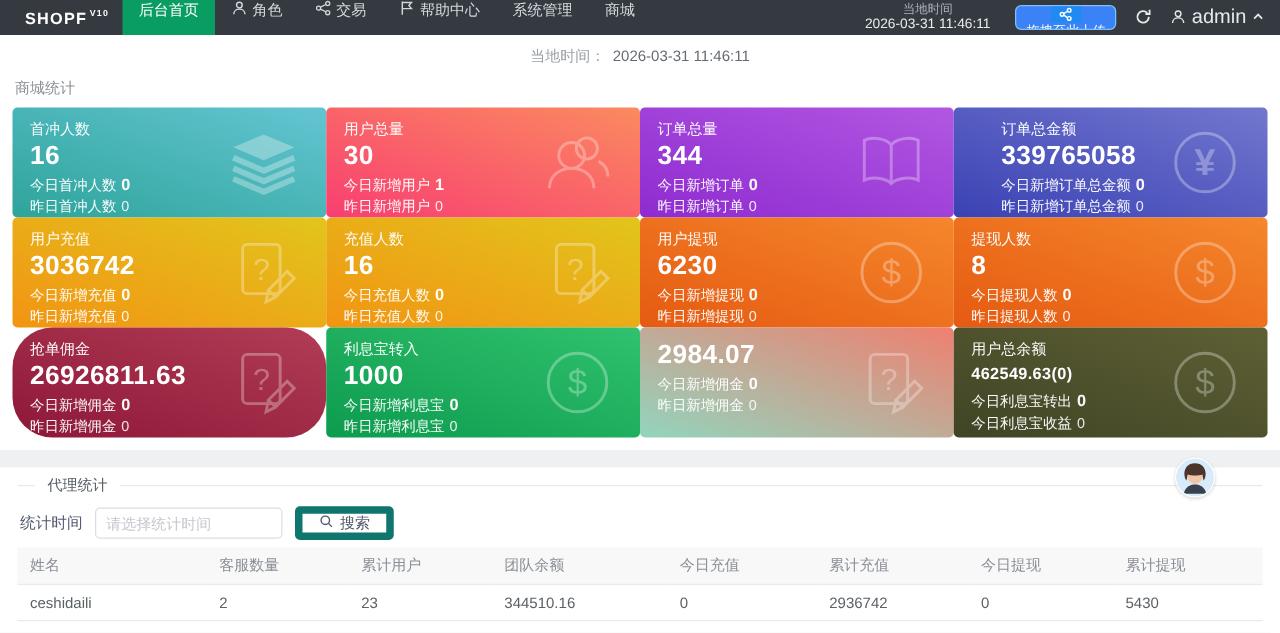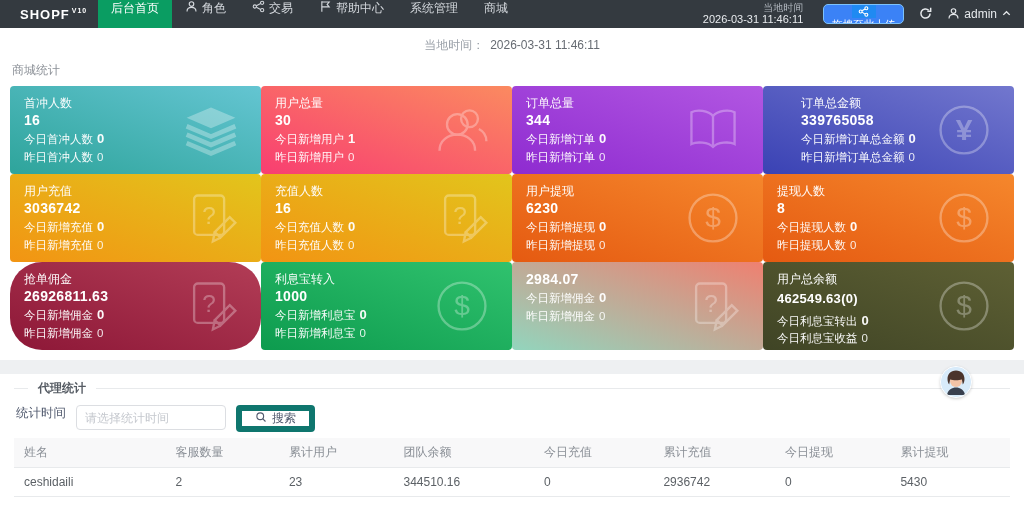--- a/index.html
+++ b/index.html
@@ -10,55 +10,55 @@
   .navbar { height:28px; background:#343a40; display:flex; align-items:center; color:#dde1e6; font-size:12px; }
   .logo { margin-left:20px; width:78px; font-weight:bold; font-size:13px; color:#fff; letter-spacing:1px; white-space:nowrap; }
   .logo sup { font-size:7px; margin-left:2px; }
   .menu { display:flex; height:100%; align-items:stretch; }
   .menu-item { display:flex; align-items:flex-start; gap:4px; padding:0 13px; color:#d4d8dd; text-decoration:none; cursor:pointer; }
   .menu-item.active { background:#0a9d62; color:#fff; }
   .mi-icon { width:13px; height:13px; display:inline-flex; }
   .mi-icon svg { width:13px; height:13px; }
   .mi-icon:empty { display:none; }
   .nav-right { margin-left:auto; display:flex; align-items:center; gap:14px; padding-right:12px; }
-  .nav-time { text-align:right; line-height:1.15; margin-right:6px; }
+  .nav-time { text-align:center; line-height:1.15; margin-right:6px; }
   .nav-time .t1 { font-size:10px; color:#aeb4bb; }
   .nav-time .t2 { font-size:11px; color:#e8ebee; }
   .upload-pill { display:flex; align-items:center; background:#3b82f6; border:1px solid #7dc2fa; border-radius:5px; height:20px; overflow:hidden; cursor:pointer; padding:0;flex-direction:column; }
   .upload-ico { background:#1f8af2; height:100%; width:24px; display:flex; align-items:center; justify-content:center; }
   .upload-ico svg { width:13px; height:13px; }
   .upload-txt { color:#fff; font-size:10.5px; padding:0 8px; white-space:nowrap; }
   .refresh { width:15px; height:15px; display:inline-flex; cursor:pointer; }
   .refresh svg { width:15px; height:15px; }
-  .user { display:flex; align-items:center; gap:4px; cursor:pointer; color:#e6e9ec; font-size:12px; }
+  .user { display:flex; align-items:center; gap:4px; cursor:pointer; color:#e6e9ec; font-size:16px; }
   .user svg { display:block; }
 
   
   .stats-wrap { background:#fff; padding:0 10px 10px; }
   .timebar { text-align:center; padding:9px 0 5px; font-size:12px; }
   .tb-label { color:#9aa0a8; }
   .tb-value { color:#666b72; margin-left:6px; }
   .section-title { font-size:12px; color:#8b9097; margin:3px 2px 7px; }
   .grid { display:grid; grid-template-columns:repeat(4,1fr); gap:0; }
   .card { position:relative; height:88px; border-radius:4px; color:#fff; padding:9px 14px; overflow:hidden; }
   .card-title { font-size:12px; opacity:.97; }
-  .card-value { font-size:14px; font-weight:bold; line-height:1.2; letter-spacing:.3px; }
+  .card-value { font-size:21px; font-weight:bold; line-height:1.2; letter-spacing:.3px; }
   .card-value.small { font-size:13px; line-height:1.7; }
   .card-line { font-size:11.5px; margin-top:2.5px; opacity:.97; }
   .card-line .lv { margin-left:4px; }
   .l1v { font-weight:bold; font-size:13px; }
   .l2v { opacity:.9; }
   .card-icon { position:absolute; right:20px; top:50%; transform:translateY(-50%); width:60px; height:60px; opacity:.3; }
   .card-icon svg { width:60px; height:60px; }
 
   
   .panel { background:#fff; margin-top:14px; padding:6px 14px 0; position:relative; height:140px; }
   .fs { border:none; border-top:1px solid #e8eaec; }
-  .fs legend { padding:0 10px; margin-left:14px; font-size:12px; color:#565c64;font-weight:bold; }
-  .filter-row { display:flex; gap:10px; margin:8px 0 0 2px; }
+  .fs legend { padding:0 10px; margin-left:14px; font-size:12px; color:#565c64; }
+  .filter-row { display:flex; align-items:center; gap:10px; margin:8px 0 0 2px; }
   .filter-row label { font-size:12.5px; color:#515a6e; }
   .filter-row input { width:150px; height:25px; border:1px solid #dcdee2; border-radius:4px; padding:0 8px; font-size:12px; color:#515a6e; outline:none; }
   .filter-row input::placeholder { color:#c5c8ce; }
   .search-btn { display:flex; align-items:center; gap:5px; height:27px; padding:0 13px; background:#fff; border:6px solid #0f766e; border-radius:4px; font-size:12px; color:#515a6e; cursor:pointer; }
   .search-btn svg { width:12px; height:12px; }
   .avatar { position:absolute; top:-8px; right:52px; width:32px; height:32px; border-radius:50%; background:#d8ebfa; border:1.5px solid #fff; box-shadow:0 1px 3px rgba(0,0,0,.18); overflow:hidden; cursor:pointer; }
   .avatar svg { width:100%; height:100%; display:block; }
 
   table { width:100%; border-collapse:collapse; margin-top:6px; font-size:12px; table-layout:fixed; }
   thead th { background:#f8f8f9; color:#8a8f96; font-weight:normal; text-align:left; padding:6px 10px; border-bottom:1px solid #e8eaec; }

